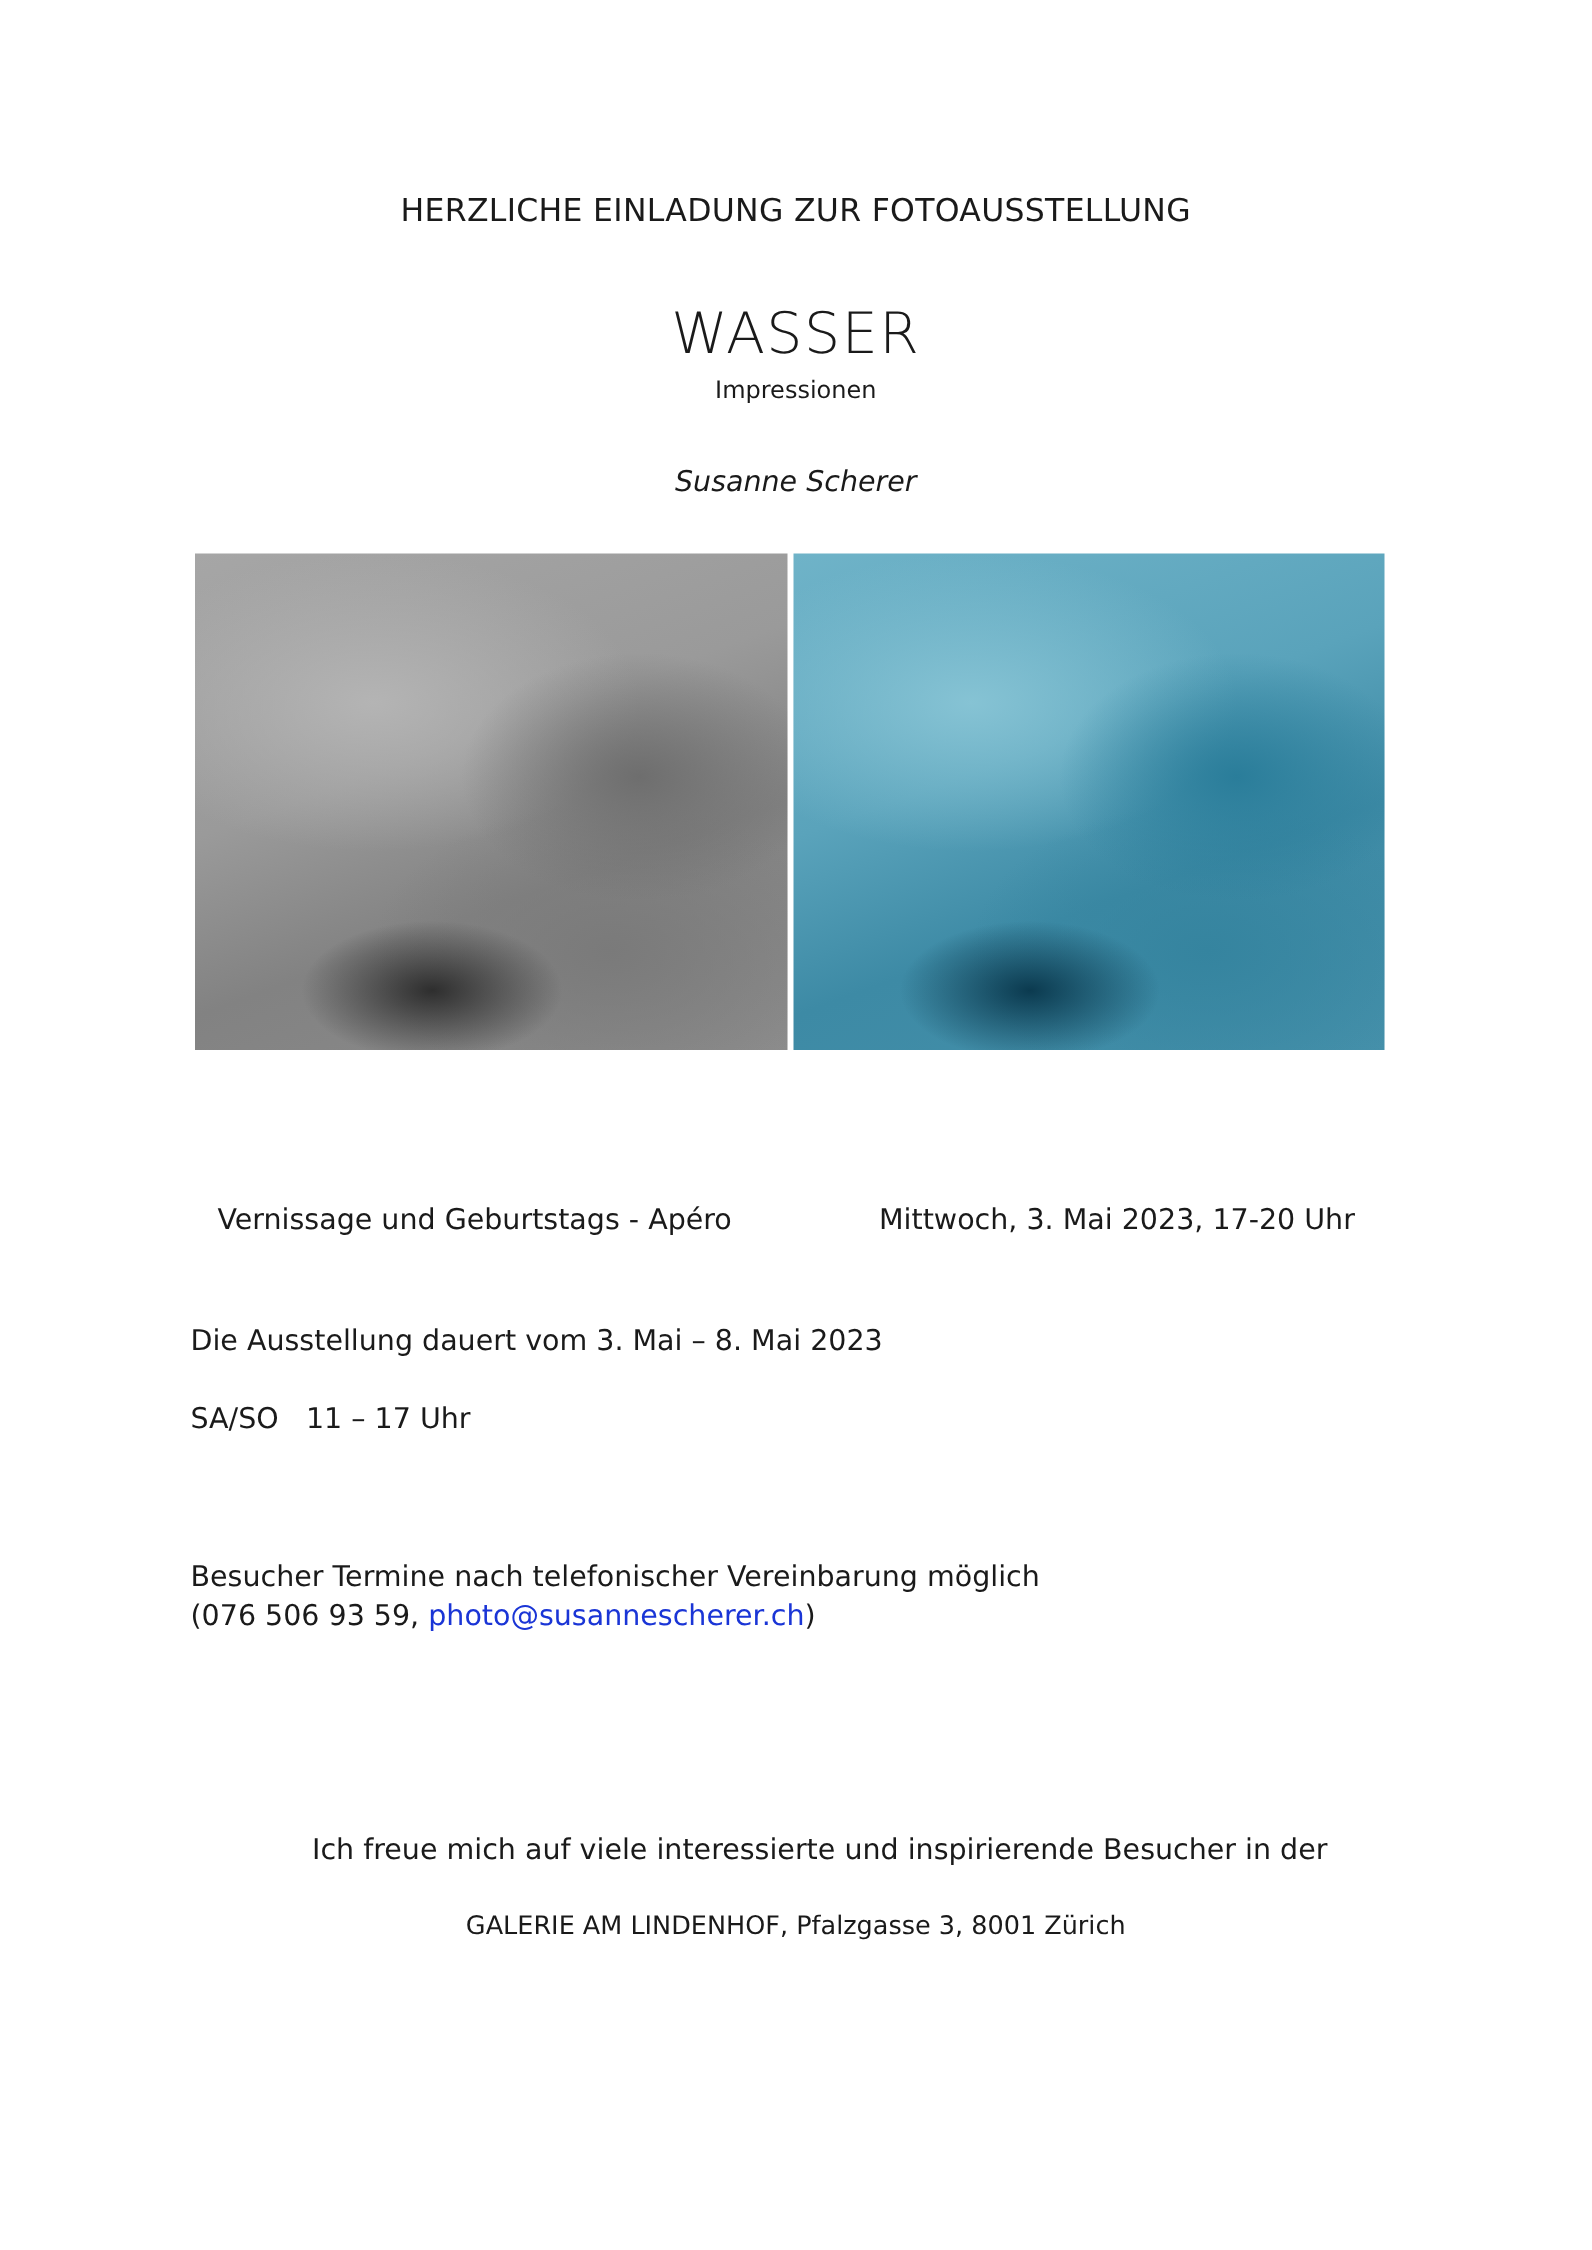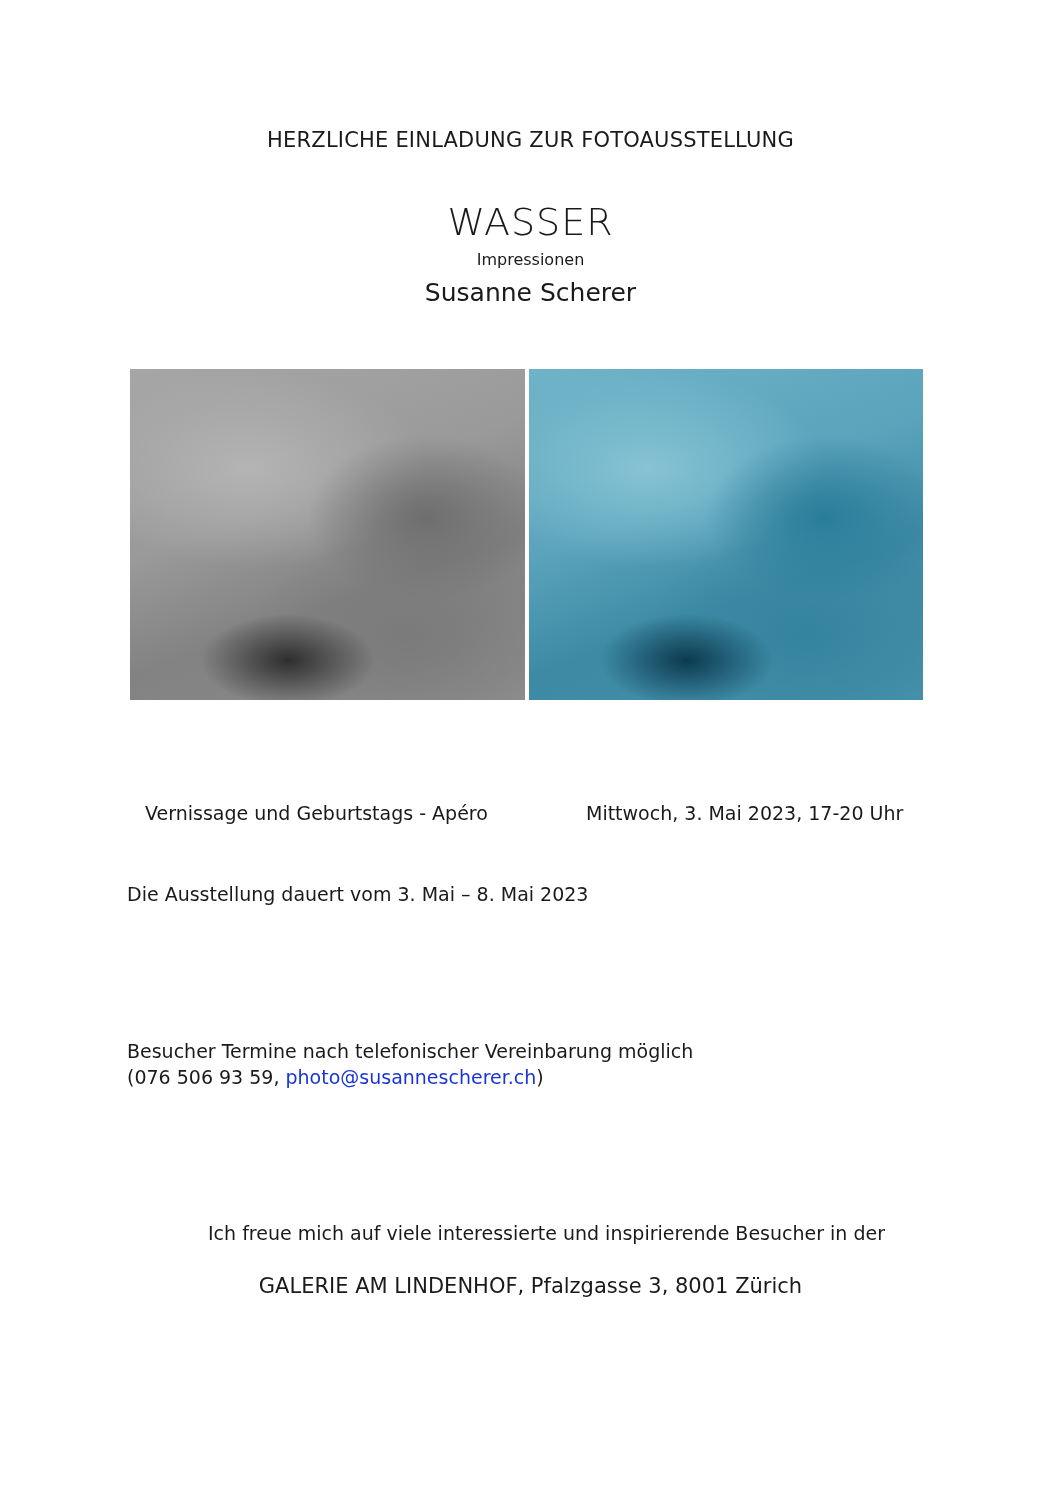--- a/index.html
+++ b/index.html
@@ -3,21 +3,21 @@
 <meta charset="utf-8">
 <style>
   html, body { margin: 0; padding: 0; background: #ffffff; }
   body { width: 1061px; height: 1500px; position: relative; overflow: hidden;
          font-family: "DejaVu Sans", sans-serif; color: #1a1a1a; }
   .abs { position: absolute; }
   .center { left: 0; width: 1061px; text-align: center; }
   .heading { top: 128px; font-size: 21px; letter-spacing: 0.2px; }
   .title { top: 200px; font-size: 38px; font-weight: 300; letter-spacing: 1px; }
   .subtitle { top: 250px; font-size: 16px; }
-  .artist { top: 278px; font-size: 25px; }
+  .artist { top: 310px; font-size: 19px; font-style: italic; }
   .photo { top: 369px; height: 331px; overflow: hidden; }
   .photo-gray { left: 130px; width: 395px;
     background:
       radial-gradient(ellipse 22% 14% at 40% 88%, #2e2e2e 0%, rgba(40,40,40,0) 100%),
       radial-gradient(ellipse 30% 25% at 75% 45%, #6e6e6e 0%, rgba(110,110,110,0) 100%),
       radial-gradient(ellipse 45% 30% at 30% 30%, #b4b4b4 0%, rgba(180,180,180,0) 100%),
       radial-gradient(ellipse 40% 30% at 70% 80%, #7a7a7a 0%, rgba(122,122,122,0) 100%),
       linear-gradient(160deg, #a6a6a6 0%, #9a9a9a 40%, #828282 65%, #8c8c8c 100%);
   }
   .photo-blue { left: 529px; width: 394px;
@@ -30,39 +30,40 @@
   }
   .row { font-size: 19px; top: 802px; }
   .vernissage-label { left: 145px; text-align: center; }
   .vernissage-date { left: 586px; }
   .body-text { left: 127px; font-size: 19px; line-height: 26px; }
   .duration { top: 881px; }
   .hours { top: 933px; }
   .contact { top: 1038px; }
   .link { color: #1a35d6; }
   .closing { top: 1222px; font-size: 19px; padding-left: 16px; }
-  .gallery { top: 1274px; font-size: 21px; }
+  .gallery { top: 1274px; font-size: 17px; }
 </style>
 </head>
 <body>
 
 <div class="abs center heading">HERZLICHE EINLADUNG ZUR FOTOAUSSTELLUNG</div>
 <div class="abs center title">WASSER</div>
 <div class="abs center subtitle">Impressionen</div>
 <div class="abs center artist">Susanne Scherer</div>
 
 <div class="abs photo photo-gray"></div>
 <div class="abs photo photo-blue"></div>
 
 <div class="abs row vernissage-label">Vernissage und Geburtstags - Apéro</div>
 <div class="abs row vernissage-date">Mittwoch, 3. Mai 2023, 17-20 Uhr</div>
 
 <div class="abs body-text duration">Die Ausstellung dauert vom 3. Mai  – 8. Mai 2023</div>
 
 <div class="abs body-text hours">
+  <div style="white-space:pre">SA/SO   11 – 17 Uhr</div>
 </div>
 
 <div class="abs body-text contact">
   <div>Besucher Termine nach telefonischer Vereinbarung möglich</div>
   <div><span style="white-space:pre">(076 506 93 59, </span><a class="link">photo@susannescherer.ch</a><span>)</span></div>
 </div>
 
 <div class="abs center closing">Ich freue mich auf viele interessierte und inspirierende Besucher in der</div>
 <div class="abs center gallery">GALERIE AM LINDENHOF, Pfalzgasse 3, 8001 Zürich</div>
 

